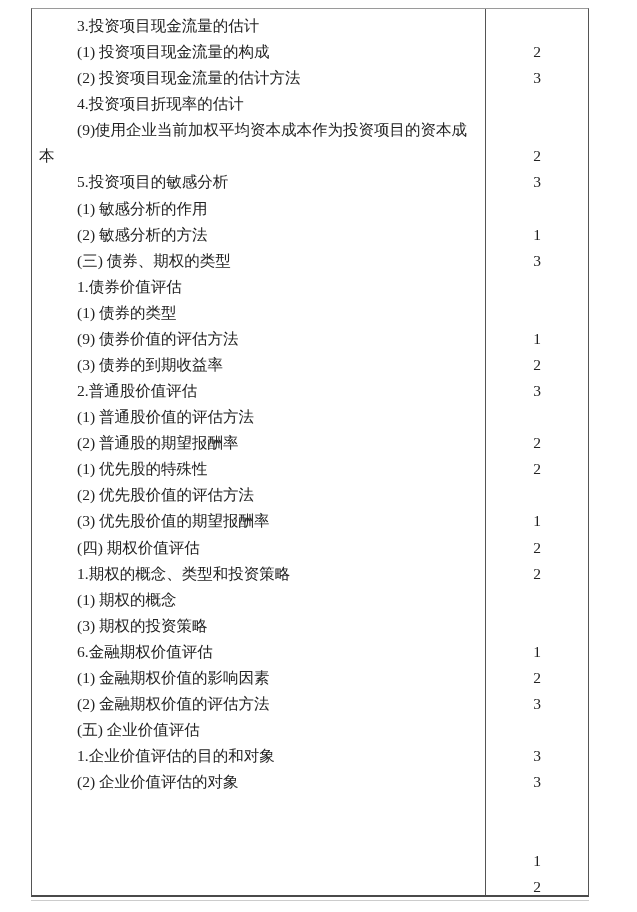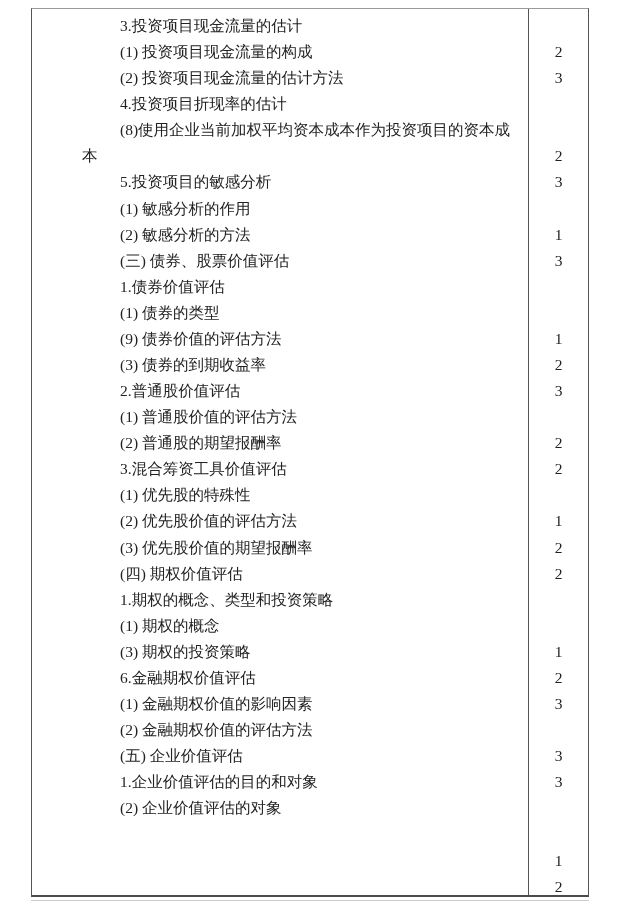--- a/index.html
+++ b/index.html
@@ -34,21 +34,20 @@
     top: 900px;
     width: 558px;
     height: 1px;
     background: #cccccc;
   }
   .col-content {
     width: 453px;
     box-sizing: border-box;
     padding-top: 4px;
     overflow: hidden;
-    margin-left: 43px;
   }
   .col-level {
     flex: 1;
     box-sizing: border-box;
     border-left: 1px solid #555555;
     padding-top: 4px;
     overflow: hidden;
   }
   .row {
     height: 26.08px;
@@ -70,34 +69,33 @@
 </style>
 </head>
 <body>
 
 <div class="toc-table">
   <div class="col-content" id="col-content">
       <div class="row indent">3.投资项目现金流量的估计</div>
       <div class="row indent">(1) 投资项目现金流量的构成</div>
       <div class="row indent">(2) 投资项目现金流量的估计方法</div>
       <div class="row indent">4.投资项目折现率的估计</div>
-      <div class="row indent">(8)使用企业当前加权平均资本成本作为投资项目的资本成</div>
+      <div class="row indent">(9)使用企业当前加权平均资本成本作为投资项目的资本成</div>
       <div class="row">本</div>
       <div class="row indent">5.投资项目的敏感分析</div>
       <div class="row indent">(1) 敏感分析的作用</div>
       <div class="row indent">(2) 敏感分析的方法</div>
-      <div class="row indent">(三) 债券、股票价值评估</div>
+      <div class="row indent">(三) 债券、期权的类型</div>
       <div class="row indent">1.债券价值评估</div>
       <div class="row indent">(1) 债券的类型</div>
       <div class="row indent">(9) 债券价值的评估方法</div>
       <div class="row indent">(3) 债券的到期收益率</div>
       <div class="row indent">2.普通股价值评估</div>
       <div class="row indent">(1) 普通股价值的评估方法</div>
       <div class="row indent">(2) 普通股的期望报酬率</div>
-      <div class="row indent">3.混合筹资工具价值评估</div>
       <div class="row indent">(1) 优先股的特殊性</div>
       <div class="row indent">(2) 优先股价值的评估方法</div>
       <div class="row indent">(3) 优先股价值的期望报酬率</div>
       <div class="row indent">(四) 期权价值评估</div>
       <div class="row indent">1.期权的概念、类型和投资策略</div>
       <div class="row indent">(1) 期权的概念</div>
       <div class="row indent">(3) 期权的投资策略</div>
       <div class="row indent">6.金融期权价值评估</div>
       <div class="row indent">(1) 金融期权价值的影响因素</div>
       <div class="row indent">(2) 金融期权价值的评估方法</div>

